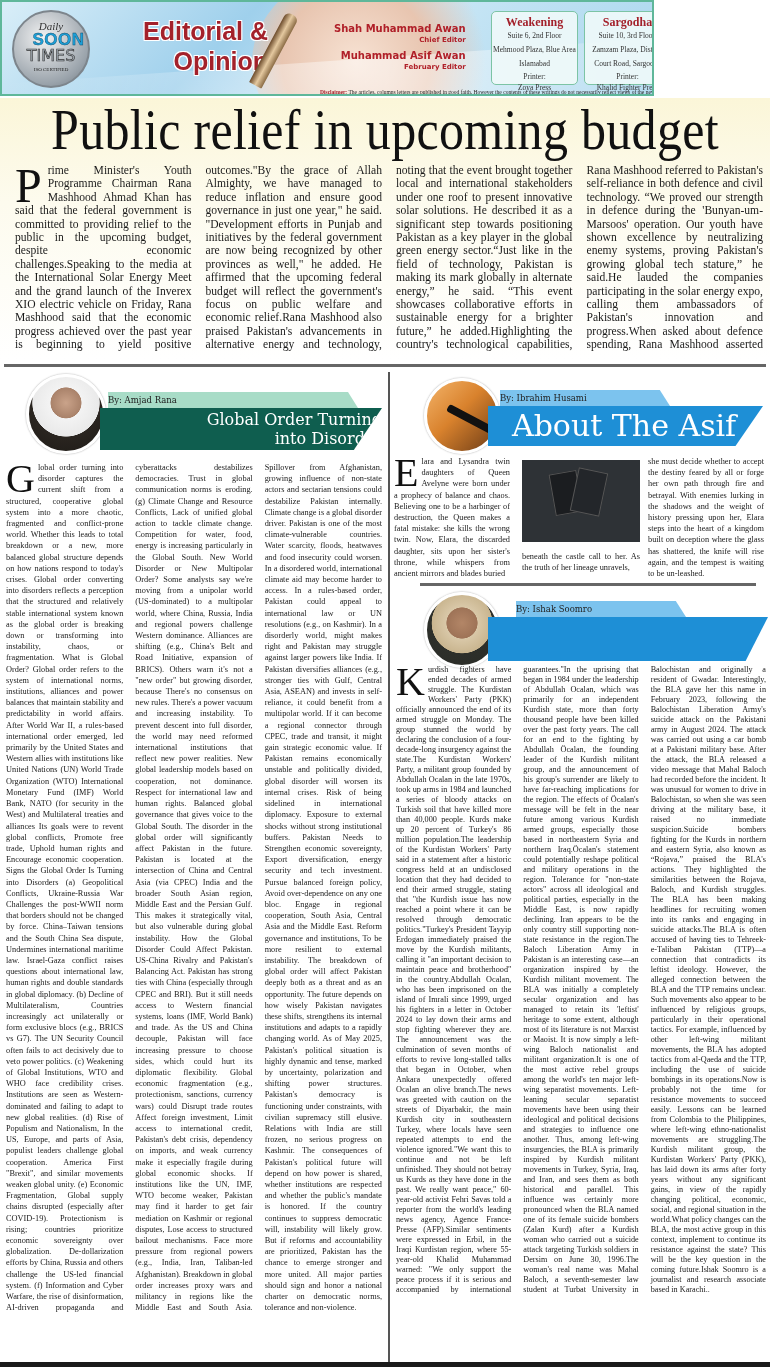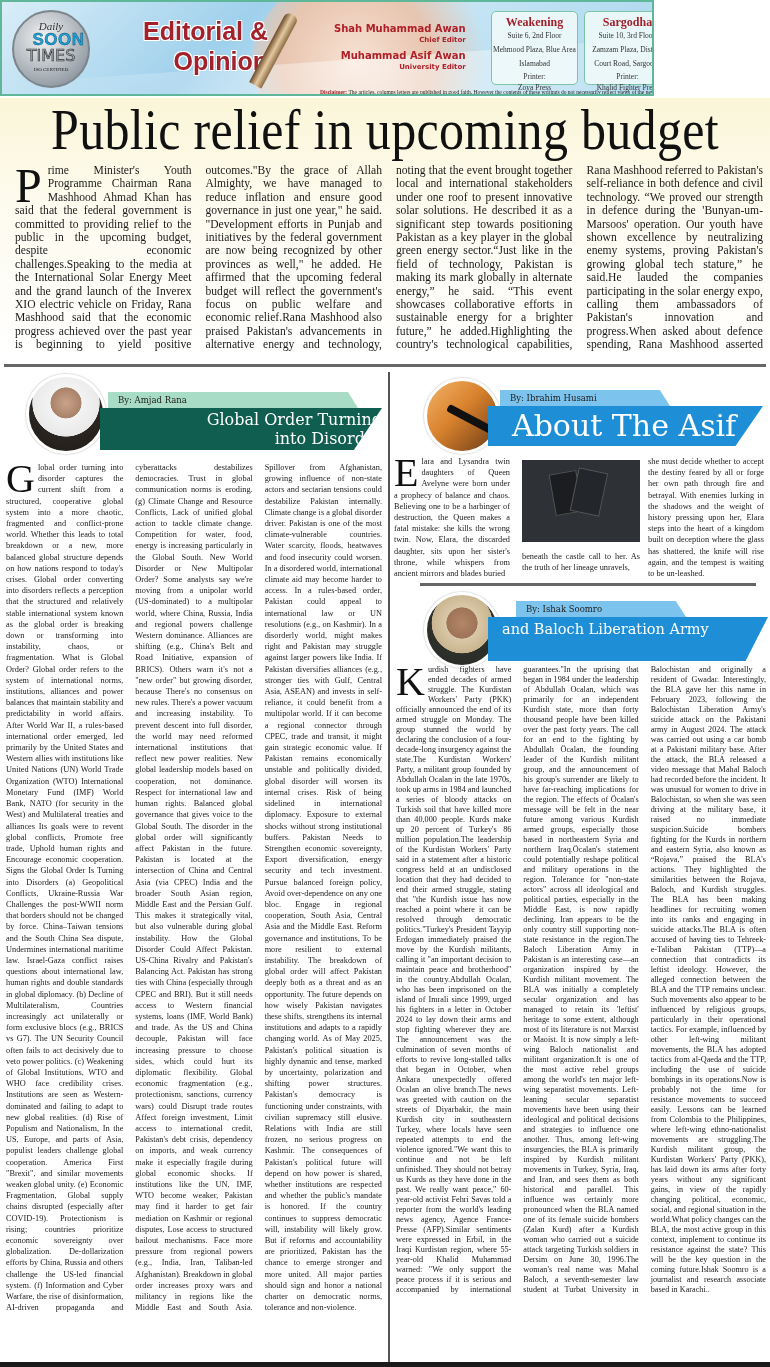--- a/index.html
+++ b/index.html
@@ -70,21 +70,21 @@
   .dropcap { float: left; font-size: 48px; line-height: 40px; margin: 2px 6px -2px 0; font-family: "Liberation Serif", serif; color: #111; }
 
   .rule-h { position: absolute; height: 3px; background: #666; }
   .rule-v { position: absolute; width: 2px; background: #555; }
 
   
   .portrait {
     position: absolute; width: 80px; height: 80px; border-radius: 50%; border: 3px solid #fff;
     box-shadow: 0 0 2px #999; overflow: hidden;
   }
-  .byline-band { position: absolute; font-family: "DejaVu Serif", serif; font-size: 8.5px; color: #222; padding-left: 10px; line-height: 16px; }
+  .byline-band { position: absolute; font-family: "DejaVu Serif", serif; font-size: 8.5px; color: #222; line-height: 16px; }
   .title-band { position: absolute; color: #fff; text-align: right; font-family: "DejaVu Serif", serif; }
 
   .col-body { position: absolute; font-size: 8.3px; line-height: 11.2px; text-align: justify; color: #1a1a1a; }
   .col-body.c3 { column-count: 3; column-gap: 12px; }
   .dropcap2 { float: left; font-size: 40px; line-height: 32px; margin: 1px 3px -2px 0; font-family: "Liberation Serif", serif; color: #111; }
   .book-img {
     position: absolute; background: #2e3236; overflow: hidden;
   }
   .book { position: absolute; background: #1b1d20; border: 1px solid #555; }
   .bottom-bar { position: absolute; left: 0; top: 1362px; width: 770px; height: 5px; background: #1a1a1a; }
@@ -103,21 +103,21 @@
   </div>
   <div class="brand-title">
     <div>Editorial &amp;</div>
     <div>Opinion</div>
   </div>
   <div class="pen"></div>
   <div class="editors">
     <span class="ename">Shah Muhammad Awan</span>
     <span class="erole">Chief Editor</span>
     <span class="ename" style="margin-top:4px">Muhammad Asif Awan</span>
-    <span class="erole">University Editor</span>
+    <span class="erole">February Editor</span>
   </div>
   <div class="office" style="left:489px">
     <span class="city">Weakening</span>
     <span class="addr">Suite 6, 2nd Floor Mehmood Plaza, Blue Area Islamabad</span>
     <span class="printer">Printer:</span>
     <span class="printer">Zoya Press</span>
   </div>
   <div class="office" style="left:582px">
     <span class="city">Sargodha</span>
     <span class="addr">Suite 10, 3rd Floor, Zamzam Plaza, District Court Road, Sargodha</span>
@@ -168,19 +168,18 @@
   <div class="book" style="left:52px; top:10px; width:30px; height:44px; transform:rotate(12deg); background:#23262a;"></div>
 </div>
 <div class="col-body" style="left:522px; top:551px; width:118px; height:30px;">beneath the castle call to her. As the truth of her lineage unravels,</div>
 <div class="col-body" style="left:648px; top:456px; width:116px; height:124px;">she must decide whether to accept the destiny feared by all or forge her own path through fire and betrayal. With enemies lurking in the shadows and the weight of history pressing upon her, Elara steps into the heart of a kingdom built on deception where the glass has shattered, the knife will rise again, and the tempest is waiting to be un-leashed.</div>
 
 <div class="rule-h" style="left:420px; top:583px; width:336px;"></div>
 
 <div class="portrait" style="left:424px; top:592px; width:76px; height:76px; background: radial-gradient(circle at 50% 40%, #b38667 0%, #9e7357 28%, #d9c8a8 29%, #c9b58f 55%, #2d2f2a 56%, #2a2c27 100%);"></div>
 <div class="byline-band" style="left:500px; top:601px; width:170px; height:16px; background:#7cc3ee; clip-path: polygon(0 0, 94% 0, 100% 100%, 0 100%); margin-left: 16px;">By: Ishak Soomro</div>
 <div class="title-band" style="left:488px; top:617px; width:280px; height:44px; background:#1e8fd6; clip-path: polygon(0 0, 100% 0, 92% 100%, 0 100%); font-size:14.5px; line-height:19px; text-align:left; padding-left:14px; padding-top:3px;">
-  <div>and Baloch Liberation Army</div>
 </div>
 <div class="col-body c3" style="left:396px; top:665px; width:370px; height:695px; font-size:8.2px; line-height:10px;">
   <span class="dropcap2">K</span><span>urdish fighters have ended decades of armed struggle. The Kurdistan Workers' Party (PKK) officially announced the end of its armed struggle on Monday. The group stunned the world by declaring the conclusion of a four-decade-long insurgency against the state.The Kurdistan Workers' Party, a militant group founded by Abdullah Ocalan in the late 1970s, took up arms in 1984 and launched a series of bloody attacks on Turkish soil that have killed more than 40,000 people. Kurds make up 20 percent of Turkey's 86 million population.The leadership of the Kurdistan Workers' Party said in a statement after a historic congress held at an undisclosed location that they had decided to end their armed struggle, stating that "the Kurdish issue has now reached a point where it can be resolved through democratic politics."Turkey's President Tayyip Erdogan immediately praised the move by the Kurdish militants, calling it "an important decision to maintain peace and brotherhood" in the country.Abdullah Ocalan, who has been imprisoned on the island of Imrali since 1999, urged his fighters in a letter in October 2024 to lay down their arms and stop fighting wherever they are. The announcement was the culmination of seven months of efforts to revive long-stalled talks that began in October, when Ankara unexpectedly offered Ocalan an olive branch.The news was greeted with caution on the streets of Diyarbakir, the main Kurdish city in southeastern Turkey, where locals have seen repeated attempts to end the violence ignored."We want this to continue and not be left unfinished. They should not betray us Kurds as they have done in the past. We really want peace," 60-year-old activist Fehri Savas told a reporter from the world's leading news agency, Agence France-Presse (AFP).Similar sentiments were expressed in Erbil, in the Iraqi Kurdistan region, where 55-year-old Khalid Muhammad warned: "We only support the peace process if it is serious and accompanied by international guarantees."In the uprising that began in 1984 under the leadership of Abdullah Ocalan, which was primarily for an independent Kurdish state, more than forty thousand people have been killed over the past forty years. The call for an end to the fighting by Abdullah Öcalan, the founding leader of the Kurdish militant group, and the announcement of his group's surrender are likely to have far-reaching implications for the region. The effects of Öcalan's message will be felt in the near future among various Kurdish armed groups, especially those based in northeastern Syria and northern Iraq.Öcalan's statement could potentially reshape political and military operations in the region. Tolerance for "non-state actors" across all ideological and political parties, especially in the Middle East, is now rapidly declining. Iran appears to be the only country still supporting non-state resistance in the region.The Baloch Liberation Army in Pakistan is an interesting case—an organization inspired by the Kurdish militant movement. The BLA was initially a completely secular organization and has managed to retain its 'leftist' heritage to some extent, although most of its literature is not Marxist or Maoist. It is now simply a left-wing Baloch nationalist and militant organization.It is one of the most active rebel groups among the world's ten major left-wing separatist movements. Left-leaning secular separatist movements have been using their ideological and political decisions and strategies to influence one another. Thus, among left-wing insurgencies, the BLA is primarily inspired by Kurdish militant movements in Turkey, Syria, Iraq, and Iran, and sees them as both historical and parallel. This influence was certainly more pronounced when the BLA named one of its female suicide bombers (Zalan Kurd) after a Kurdish woman who carried out a suicide attack targeting Turkish soldiers in Dersim on June 30, 1996.The woman's real name was Mahal Baloch, a seventh-semester law student at Turbat University in Balochistan and originally a resident of Gwadar. Interestingly, the BLA gave her this name in February 2023, following the Balochistan Liberation Army's suicide attack on the Pakistani army in August 2024. The attack was carried out using a car bomb at a Pakistani military base. After the attack, the BLA released a video message that Mahal Baloch had recorded before the incident. It was unusual for women to drive in Balochistan, so when she was seen driving at the military base, it raised no immediate suspicion.Suicide bombers fighting for the Kurds in northern and eastern Syria, also known as “Rojava,” praised the BLA's actions. They highlighted the similarities between the Rojava, Baloch, and Kurdish struggles. The BLA has been making headlines for recruiting women into its ranks and engaging in suicide attacks.The BLA is often accused of having ties to Tehreek-e-Taliban Pakistan (TTP)—a connection that contradicts its leftist ideology. However, the alleged connection between the BLA and the TTP remains unclear. Such movements also appear to be influenced by religious groups, particularly in their operational tactics. For example, influenced by other left-wing militant movements, the BLA has adopted tactics from al-Qaeda and the TTP, including the use of suicide bombings in its operations.Now is probably not the time for resistance movements to succeed easily. Lessons can be learned from Colombia to the Philippines, where left-wing ethno-nationalist movements are struggling.The Kurdish militant group, the Kurdistan Workers' Party (PKK), has laid down its arms after forty years without any significant gains, in view of the rapidly changing political, economic, social, and regional situation in the world.What policy changes can the BLA, the most active group in this context, implement to continue its resistance against the state? This will be the key question in the coming future.Ishak Soomro is a journalist and research associate based in Karachi..</span>
 </div>
 
 <div class="bottom-bar"></div>
 
 </body></html>

